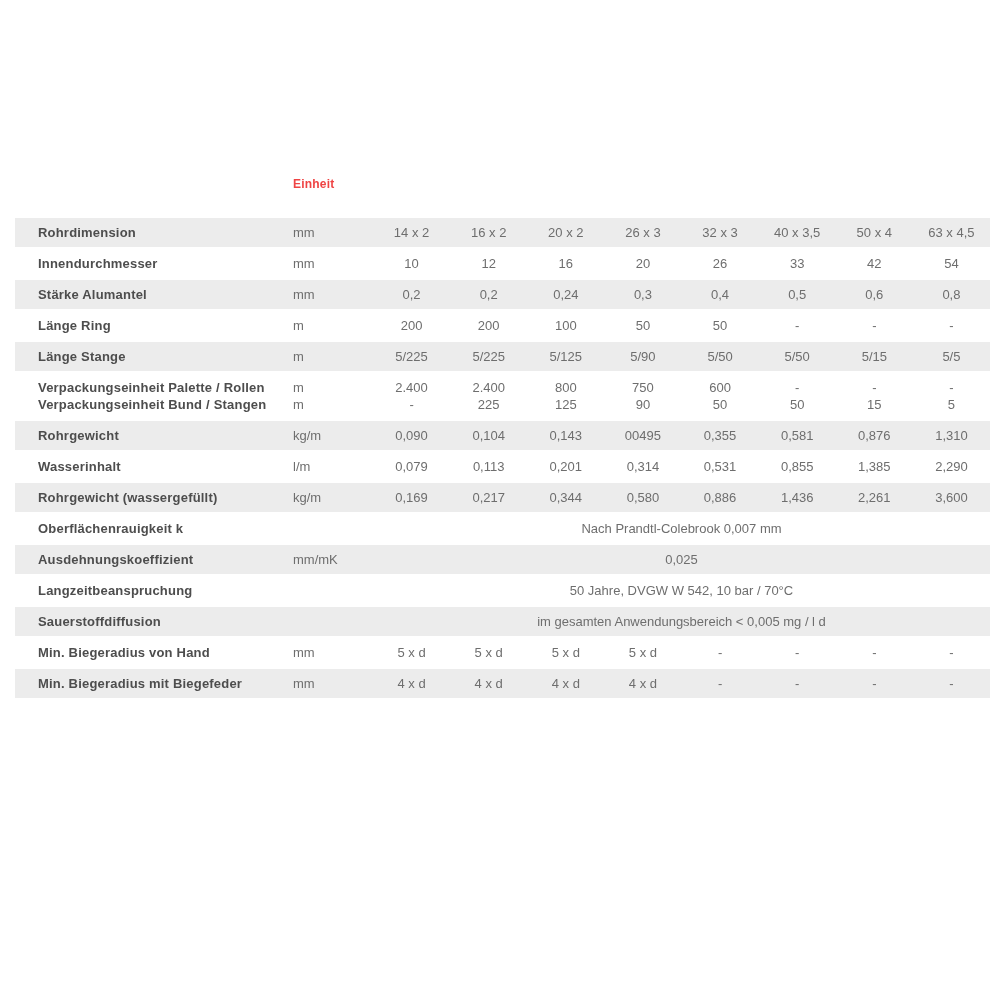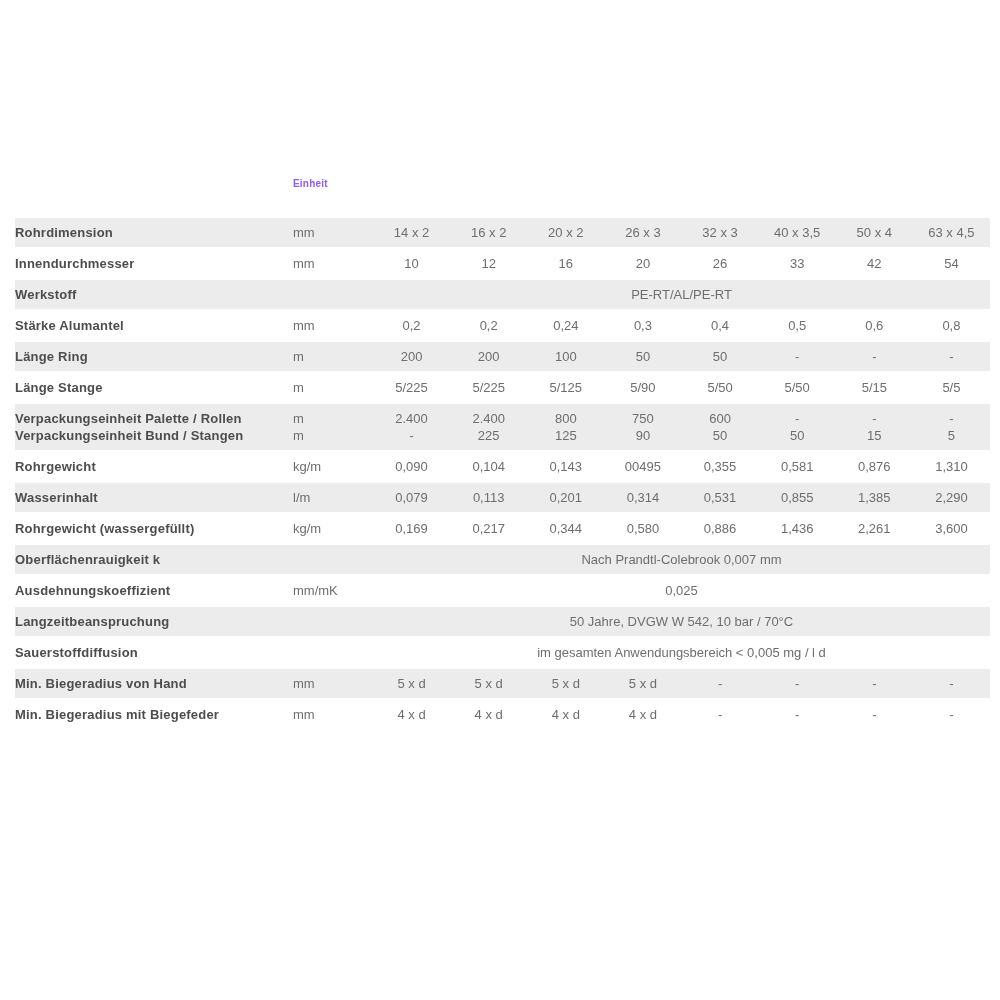--- a/index.html
+++ b/index.html
@@ -11,24 +11,24 @@
   }
   .page-wrap {
     position: absolute;
     top: 176px;
     left: 15px;
     width: 975px;
   }
   .einheit-header {
     margin-left: 278px;
     margin-bottom: 26px;
-    font-size: 10px;
+    font-size: 12px;
     font-weight: 700;
     letter-spacing: 0.2px;
-    color: #8b5cf6;
+    color: #ef4444;
     line-height: 16px;
   }
   table.spec-table {
     width: 975px;
     table-layout: fixed;
     border-collapse: separate;
     border-spacing: 0;
   }
   col.col-label { width: 270px; }
   col.col-unit  { width: 88px; }
@@ -38,21 +38,21 @@
     font-size: 13px;
     color: #6e6e6e;
     border-bottom: 2px solid #ffffff;
     vertical-align: middle;
   }
   td div { line-height: 17px; }
   td.label-cell {
     font-weight: 700;
     color: #4d4d4d;
     letter-spacing: 0.2px;
-    padding-left: 0;
+    padding-left: 23px;
     text-align: left;
   }
   td.unit-cell {
     text-align: left;
     padding-left: 8px;
   }
   td.value-cell { text-align: center; }
   td.merged-cell { text-align: center; }
 </style>
 </head>
@@ -134,29 +134,20 @@
           </td>
           <td class="value-cell">
             <div>42</div>
           </td>
           <td class="value-cell">
             <div>54</div>
           </td>
         </tr>
         <tr>
           <td class="label-cell">
-            <div>Werkstoff</div>
-          </td>
-          <td class="unit-cell">
-            <div></div>
-          </td>
-          <td class="merged-cell" colspan="8">PE-RT/AL/PE-RT</td>
-        </tr>
-        <tr>
-          <td class="label-cell">
             <div>Stärke Alumantel</div>
           </td>
           <td class="unit-cell">
             <div>mm</div>
           </td>
           <td class="value-cell">
             <div>0,2</div>
           </td>
           <td class="value-cell">
             <div>0,2</div>

